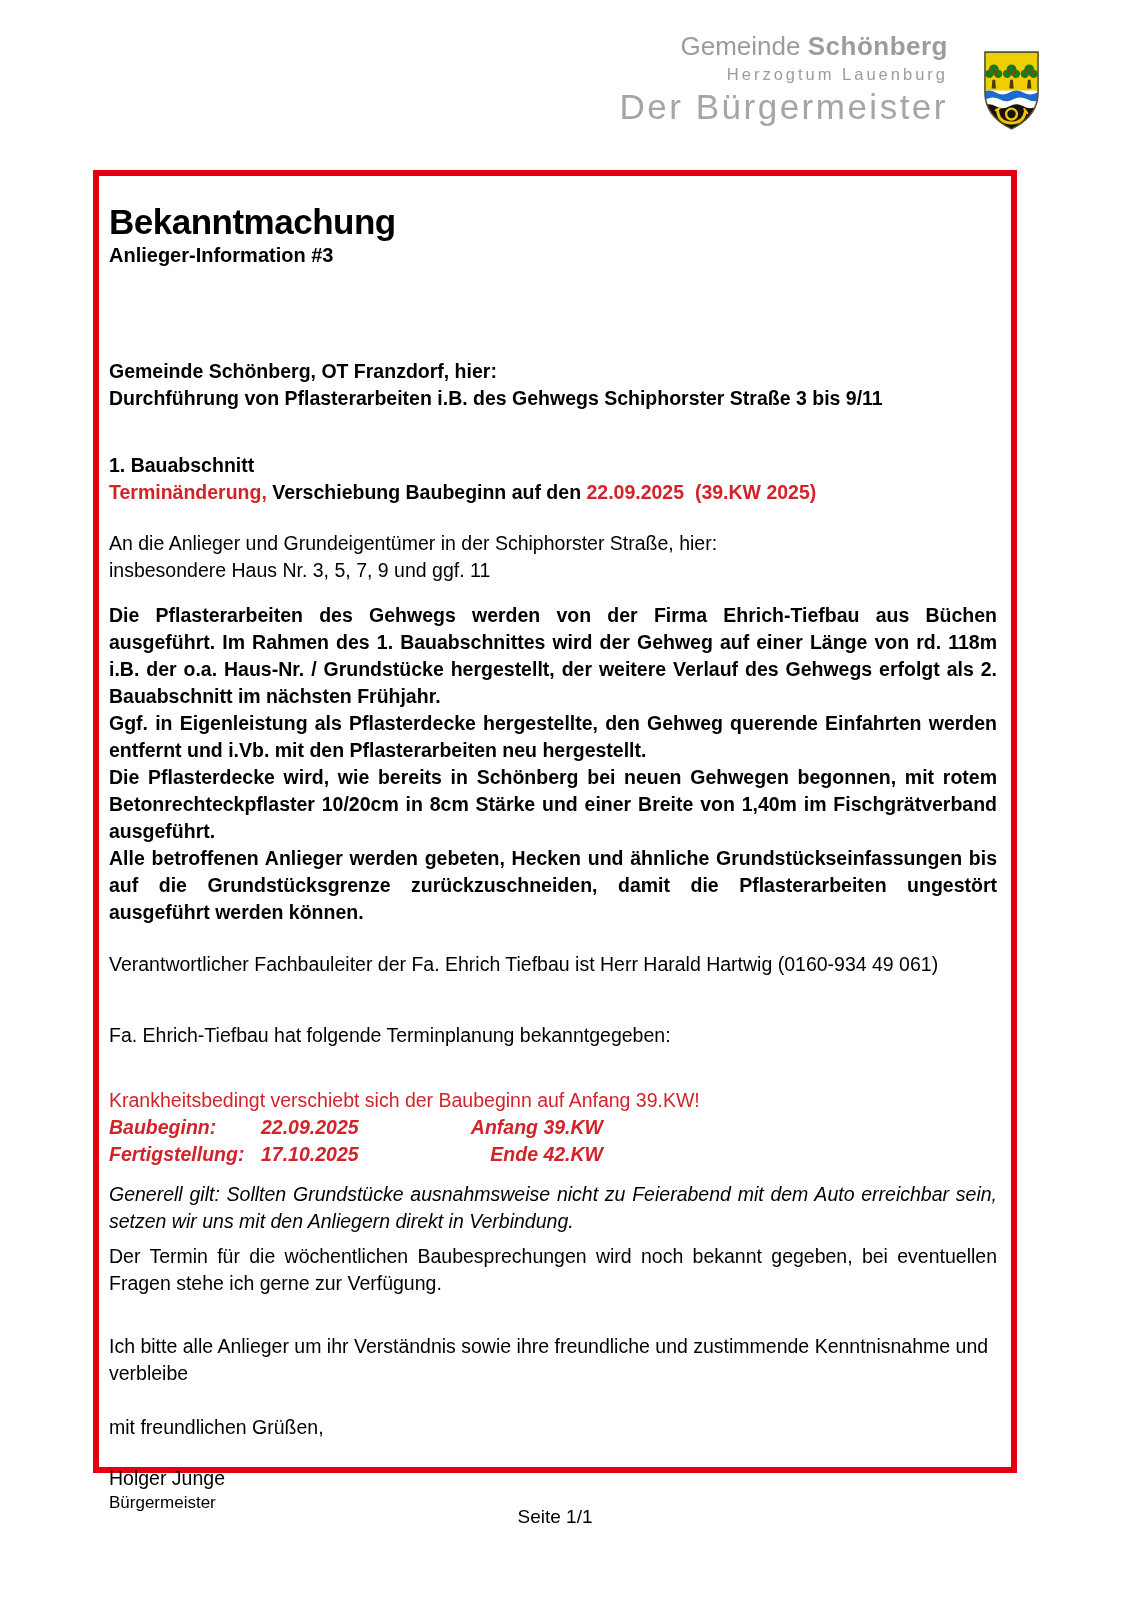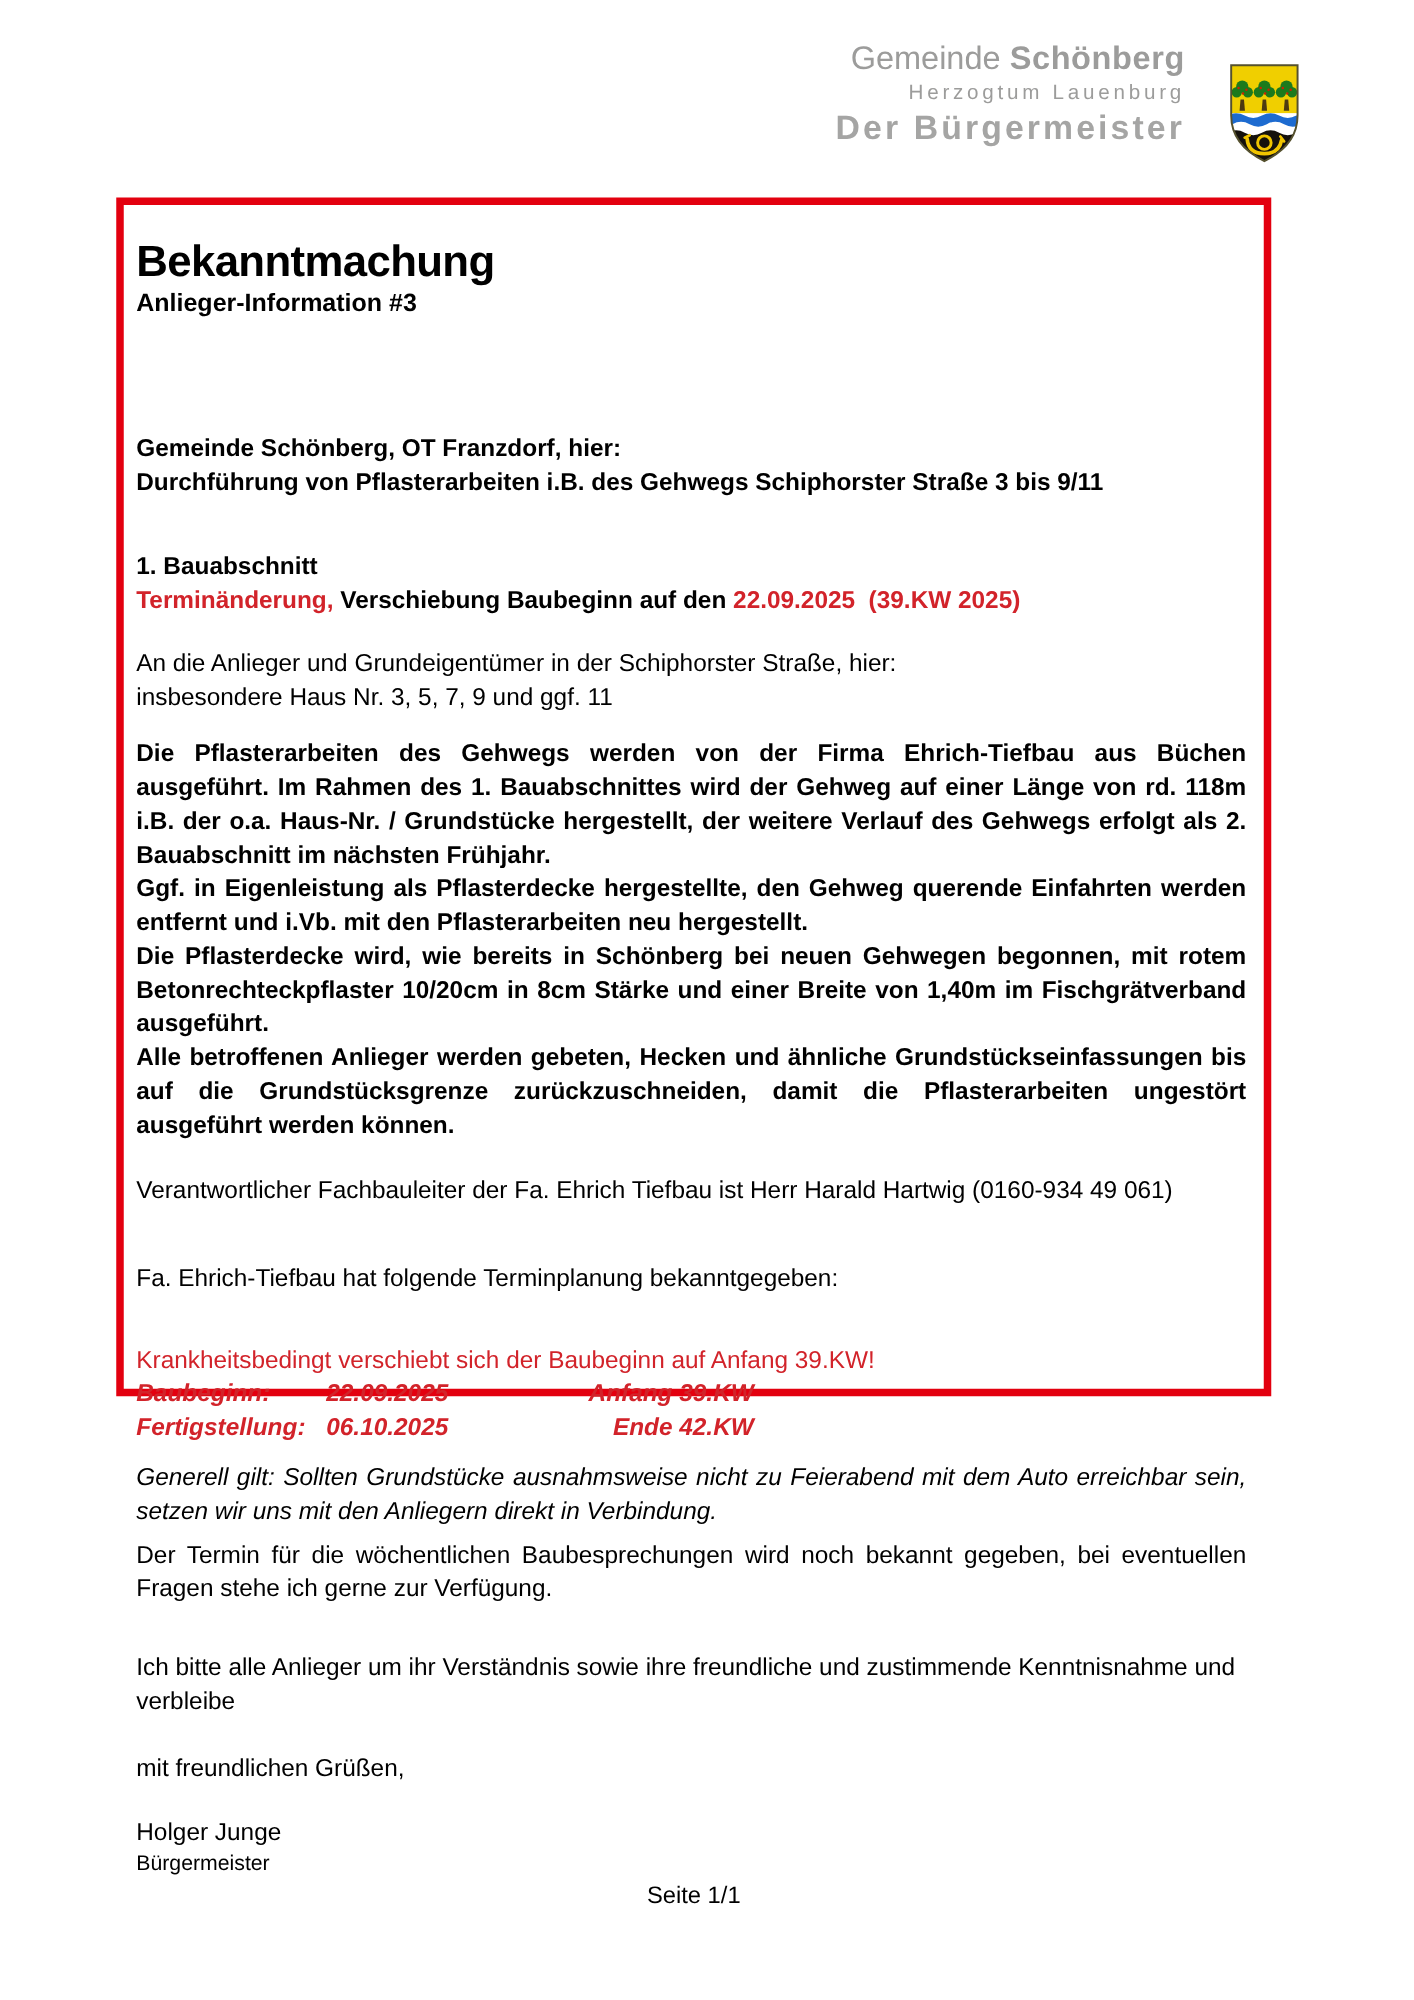--- a/index.html
+++ b/index.html
@@ -11,25 +11,25 @@
   html,body{margin:0;padding:0;background:#ffffff;}
   .page{
     position:relative;width:1131px;height:1600px;background:#ffffff;overflow:hidden;
     font-family:"Liberation Sans", sans-serif;color:#000;
   }
   
   .brand{position:absolute;top:32px;right:183px;text-align:right;line-height:1.15;}
   .brand-line1{font-size:26px;color:var(--gray);}
   .brand-line1 .b{font-weight:bold;letter-spacing:0.5px;}
   .brand-line2{font-size:16.5px;letter-spacing:3px;color:var(--gray);margin-top:3px;}
-  .brand-line3{font-size:27px;letter-spacing:2.5px;color:var(--gray2);margin-top:3px;font-weight:bold;}
+  .brand-line3{font-size:35px;letter-spacing:2.5px;color:var(--gray2);margin-top:3px;}
   .crest{position:absolute;top:49px;left:982px;width:59px;height:83px;}
   
   .notice-box{
-    position:absolute;left:93px;top:158px;width:924px;height:959px;
+    position:absolute;left:93px;top:170px;width:924px;height:1303px;
     box-sizing:border-box;border:6px solid var(--border-red);
     padding:26px 14px 0 10px;
     font-size:19.5px;line-height:27px;
   }
   .doc-title{font-size:35px;font-weight:bold;letter-spacing:-0.5px;line-height:40px;}
   .doc-subtitle{font-size:20px;font-weight:bold;line-height:26px;}
   .subject{margin-top:90px;font-weight:bold;}
   .section-heading{margin-top:40px;font-weight:bold;}
   .change-line{font-weight:bold;white-space:pre-wrap;}
   .red{color:var(--text-red);}
@@ -124,21 +124,21 @@
 
     <div class="schedule">
       <div class="schedule-notice">Krankheitsbedingt verschiebt sich der Baubeginn auf Anfang 39.KW!</div>
       <div class="schedule-row">
         <span class="label">Baubeginn:</span>
         <span class="date">22.09.2025</span>
         <span class="week">Anfang 39.KW</span>
       </div>
       <div class="schedule-row">
         <span class="label">Fertigstellung:</span>
-        <span class="date">06.10.2025</span>
+        <span class="date">17.10.2025</span>
         <span class="week">Ende 42.KW</span>
       </div>
     </div>
 
     <div class="general-note">Generell gilt: Sollten Grundstücke ausnahmsweise nicht zu Feierabend mit dem Auto erreichbar sein, setzen wir uns mit den Anliegern direkt in Verbindung.</div>
 
     <div class="termin-note">Der Termin für die wöchentlichen Baubesprechungen wird noch bekannt gegeben, bei eventuellen Fragen stehe ich gerne zur Verfügung.</div>
 
     <div class="closing">Ich bitte alle Anlieger um ihr Verständnis sowie ihre freundliche und zustimmende Kenntnisnahme und verbleibe</div>
 

